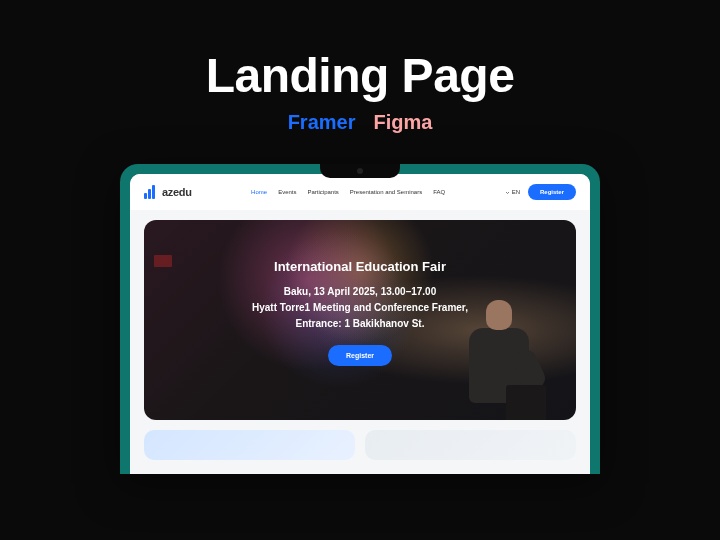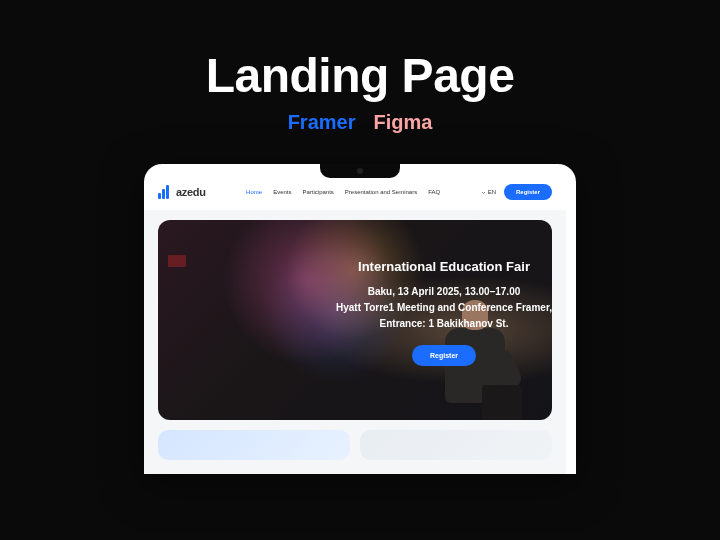--- a/index.html
+++ b/index.html
@@ -31,25 +31,25 @@
       font-size: 20px;
       font-weight: 700;
     }
     .subtitle-framer {
       color: #1a6dff;
     }
     .subtitle-figma {
       color: #fca5a5;
     }
     .device-frame {
-      width: 432px;
+      width: 480px;
       margin: 30px auto 0;
-      background: #ffffff;
+      background: #0f766e;
       border-radius: 18px 18px 0 0;
-      padding: 10px 10px 0 0;
+      padding: 10px 10px 0 10px;
       position: relative;
       box-shadow: 0 10px 40px rgba(0,0,0,0.5);
     }
     .device-notch {
       position: absolute;
       top: 0;
       left: 50%;
       transform: translateX(-50%);
       width: 80px;
       height: 14px;
@@ -148,21 +148,21 @@
       cursor: pointer;
     }
     .hero {
       margin: 10px 14px;
       height: 200px;
       border-radius: 12px;
       position: relative;
       overflow: hidden;
       display: flex;
       flex-direction: column;
-      align-items: flex-end;
+      align-items: center;
       justify-content: center;
       background: linear-gradient(135deg, #2a1820 0%, #1a1618 40%, #141418 100%);
     }
     .hero-bg {
       position: absolute;
       inset: 0;
       background: 
         radial-gradient(circle at 38% 30%, rgba(255,100,180,0.35), transparent 30%),
         radial-gradient(circle at 50% 25%, rgba(255,180,80,0.35), transparent 28%),
         radial-gradient(circle at 45% 45%, rgba(80,120,255,0.25), transparent 30%),

